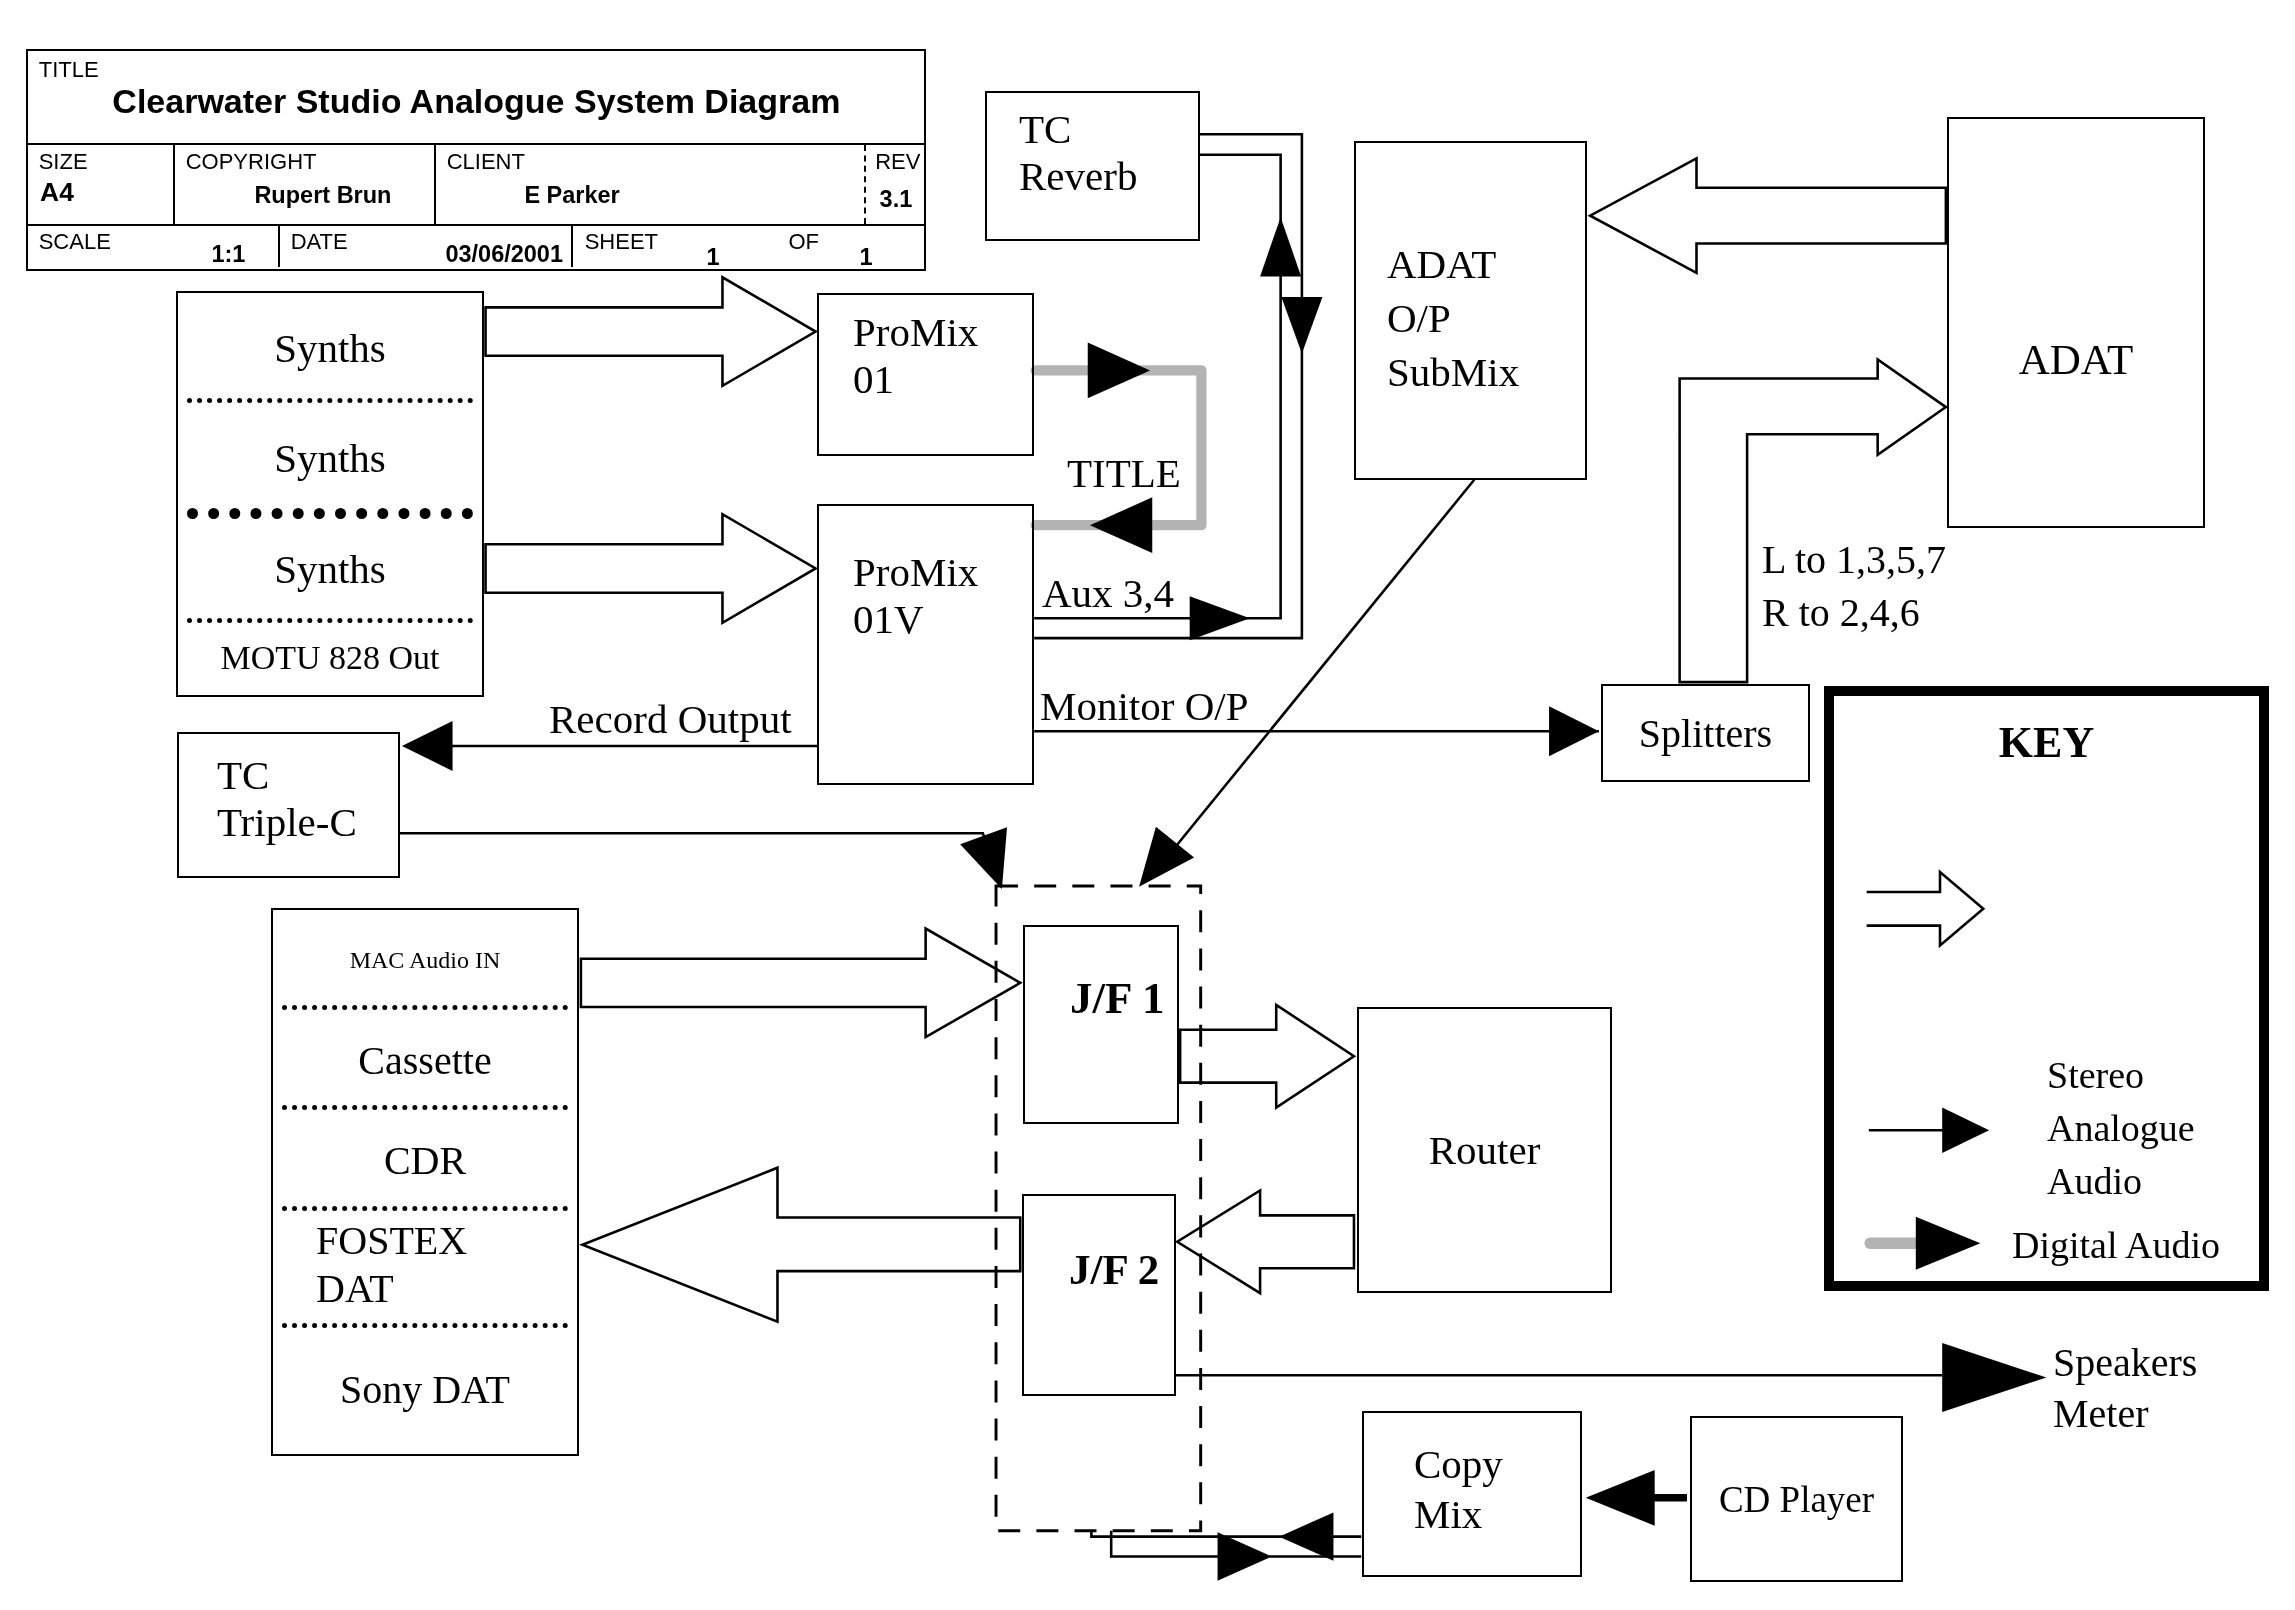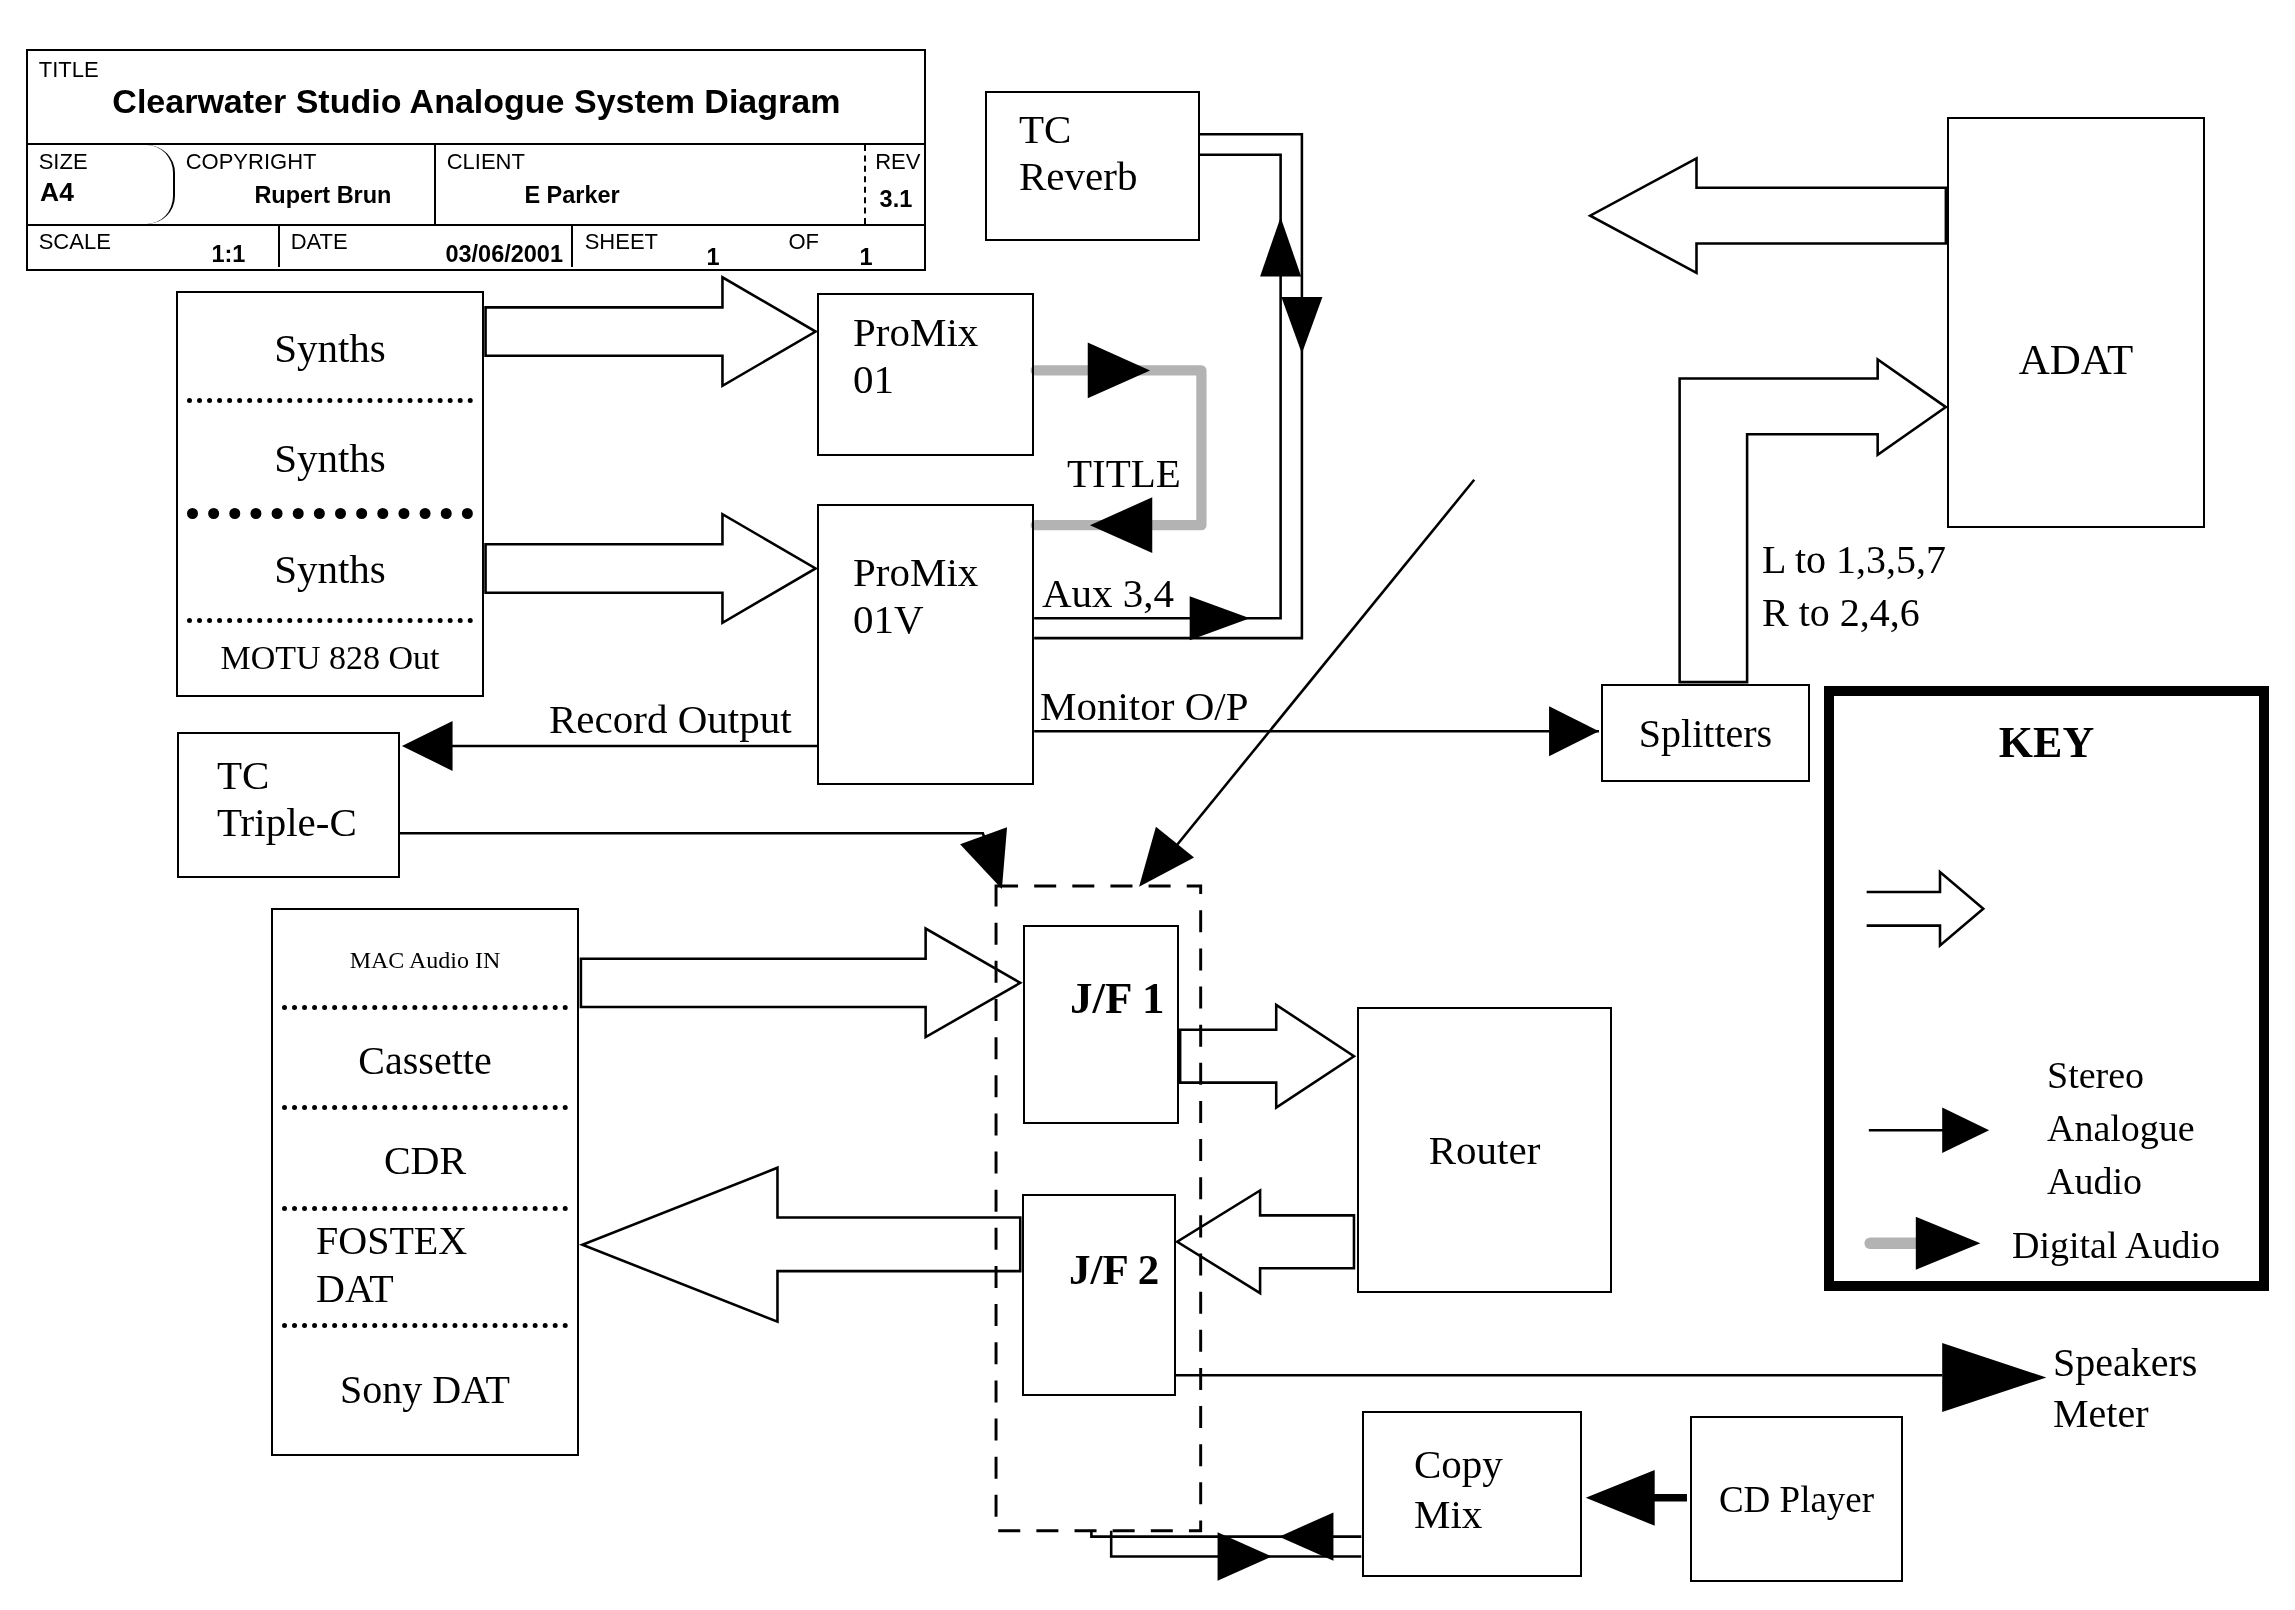--- a/index.html
+++ b/index.html
@@ -88,21 +88,21 @@
     <line x1="2550" y1="1695" x2="2615" y2="1695" stroke="#b3b3b3" stroke-width="16" stroke-linecap="round"></line>
     <polygon points="2700,1695 2612,1659 2612,1731"></polygon>
   </svg>
 
   <div id="titleblock">
     <div class="tb-row" style="top:0;height:92px;">
       <div class="cell-label" style="left:10.3px;top:5.9px;">TITLE</div>
       <div class="cell-value" style="left:0;top:31px;width:100%;text-align:center;font-size:34px;">Clearwater Studio Analogue System Diagram</div>
     </div>
     <div class="tb-row" style="top:92px;height:81px;border-top:2.9px solid #000;">
-      <div class="tb-cell" style="left:0;width:147px;border-right:2.9px solid #000;border-radius:28px;">
+      <div class="tb-cell" style="left:0;width:147px;border-right:2.9px solid #000;">
         <div class="cell-label" style="left:10.3px;top:4.4px;">SIZE</div>
         <div class="cell-value" style="left:11.7px;top:32px;font-size:26.4px;">A4</div>
       </div>
       <div class="tb-cell" style="left:147px;width:261px;border-right:2.9px solid #000;">
         <div class="cell-label" style="left:10.3px;top:4.4px;">COPYRIGHT</div>
         <div class="cell-value" style="left:79px;top:37px;">Rupert Brun</div>
       </div>
       <div class="tb-cell" style="left:408px;width:428px;">
         <div class="cell-label" style="left:10.3px;top:4.4px;">CLIENT</div>
         <div class="cell-value" style="left:88px;top:37px;">E Parker</div>
@@ -145,20 +145,23 @@
   </div>
 
   <div class="node" style="left:817px;top:504px;width:217px;height:281px;">
     <div class="abs nlabel" style="left:34px;top:43px;width:156px;">ProMix 01V</div>
   </div>
 
   <div class="node" style="left:985px;top:91px;width:215px;height:150px;">
     <div class="abs nlabel" style="left:32px;top:13.2px;width:154px;">TC Reverb</div>
   </div>
 
+  <div class="node" style="left:1354px;top:141px;width:233px;height:339px;">
+    <div class="abs nlabel" style="left:31px;top:94px;width:165px;line-height:54px;">ADAT O/P SubMix</div>
+  </div>
 
   <div class="node" style="left:1947px;top:117px;width:258px;height:411px;">
     <div class="abs nlabel" style="left:0;top:217px;width:100%;text-align:center;font-size:43px;">ADAT</div>
   </div>
 
   <div class="node center" style="left:1601px;top:684px;width:209px;height:98px;">
     <div style="font-size:40px;">Splitters</div>
   </div>
 
   <div class="node" style="left:177px;top:732px;width:223px;height:146px;">

